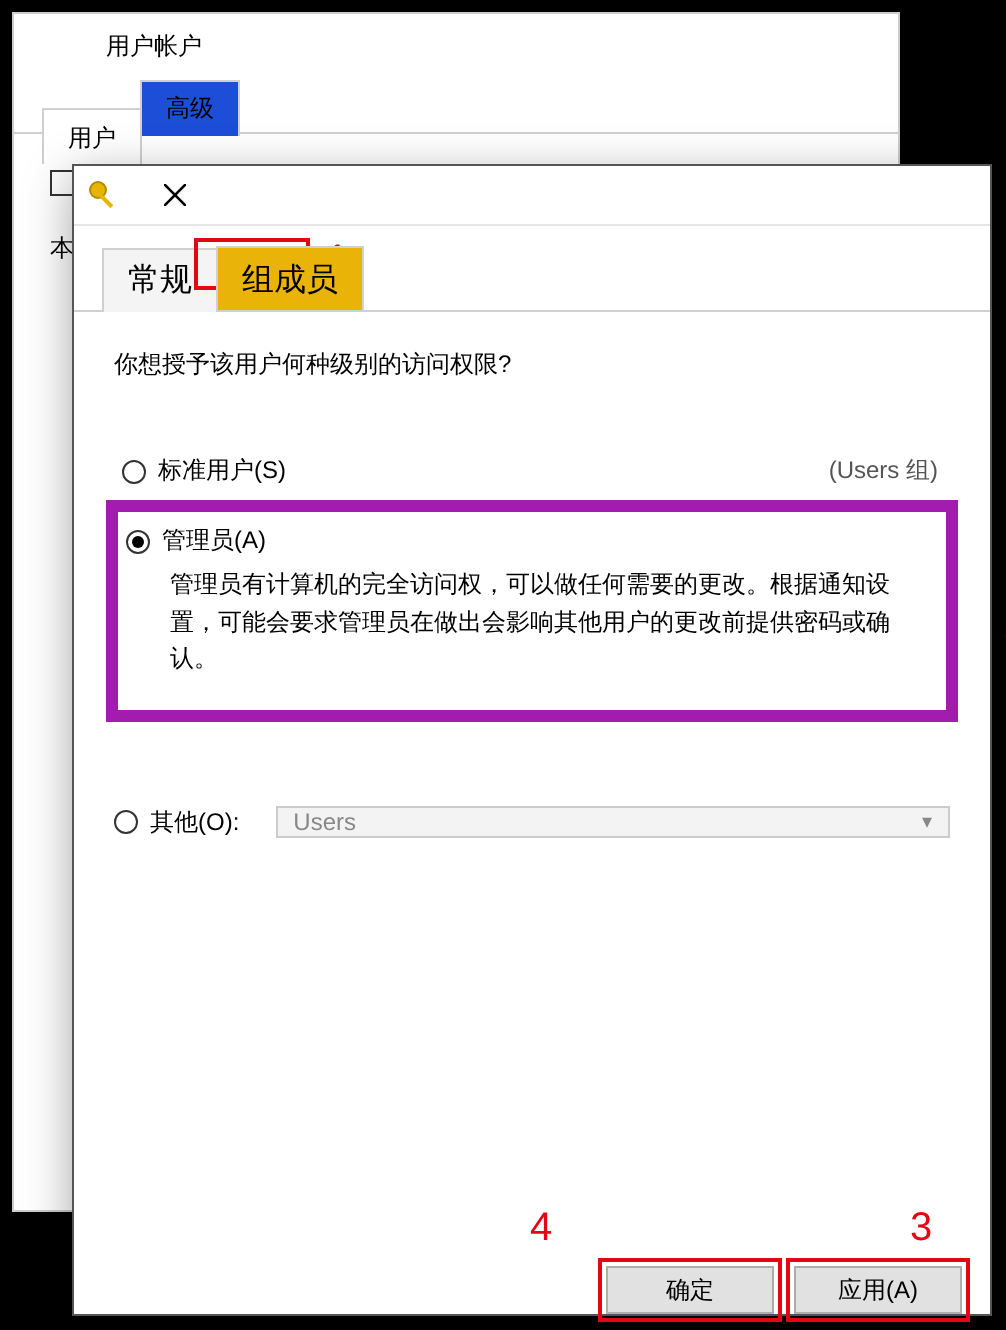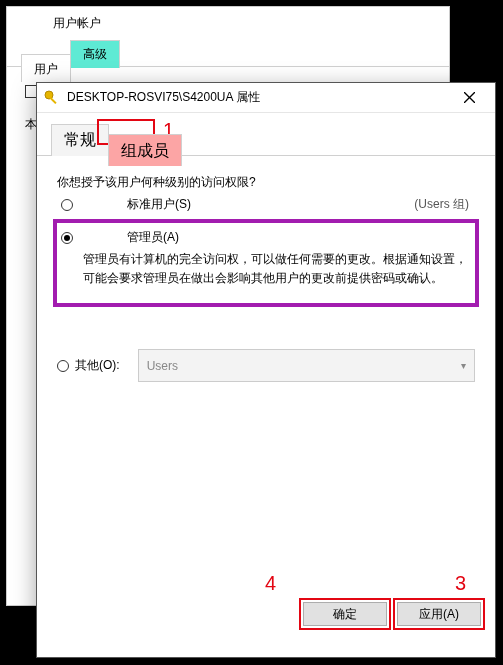--- a/index.html
+++ b/index.html
@@ -3,59 +3,59 @@
 <meta charset="utf-8">
 <style>
   * { box-sizing: border-box; font-family: "Microsoft YaHei", "Segoe UI", Tahoma, sans-serif; }
   body { margin: 0; background: #000; width: 503px; height: 665px; overflow: hidden; position: relative; }
 
   
   .back-window { position: absolute; left: 6px; top: 6px; width: 444px; height: 600px; background: #fff; border: 1px solid #ccc; }
   .back-title { font-size: 12px; padding: 8px 10px 6px 10px; color: #000; margin-left: 36px; }
   .back-tabs { display: flex; border-bottom: 1px solid #d0d0d0; padding-left: 14px; }
   .back-tab { font-size: 12px; padding: 6px 12px 4px 12px; border: 1px solid #d0d0d0; border-bottom: none; background: #fff; position: relative; top: 16px; margin-right: -1px; }
-  .back-tab.inactive { background: #5eead4; top: 2px; padding-top: 5px; }
+  .back-tab.inactive { background: #1d4ed8; top: 2px; padding-top: 5px; }
   .back-body { padding: 18px 18px; font-size: 12px; color: #000; }
   .back-checkbox-row { display: flex; align-items: center; gap: 6px; }
   .back-checkbox { width: 13px; height: 13px; border: 1px solid #333; background: #fff; }
   .back-row2 { margin-top: 18px; }
 
   
   .front-dialog { position: absolute; left: 36px; top: 82px; width: 460px; height: 576px; background: #fff; border: 1px solid #555; box-shadow: 0 6px 22px rgba(0,0,0,0.35); display: flex; flex-direction: column; }
   .dlg-titlebar { display: flex; align-items: center; height: 30px; padding: 0 6px 0 6px; border-bottom: 1px solid #e6e6e6; }
   .key-icon { width: 18px; height: 18px; margin-right: 6px; display:flex; align-items:center; justify-content:center;}
   .dlg-title { font-size: 12px; flex: 1; }
   .close-btn { width: 40px; height: 28px; display: flex; align-items: center; justify-content: center; cursor: default; }
   .close-btn svg { width: 11px; height: 11px; }
 
   .dlg-tabs { display: flex; padding-left: 14px; border-bottom: 1px solid #d0d0d0; margin-top: 10px; }
   .dlg-tab { font-size: 16px; padding: 5px 12px 4px 12px; border: 1px solid #d0d0d0; border-bottom: none; background: #f4f4f4; position: relative; top: 1px; margin-right: -1px; }
-  .dlg-tab.active { background: #fca5a5; top: 11px; padding-top: 6px; z-index: 2; }
+  .dlg-tab.active { background: #eab308; top: 0px; padding-top: 6px; z-index: 2; }
 
   .dlg-body { flex: 1; padding: 18px 20px 0 20px; font-size: 12px; color: #000; position: relative; }
-  .prompt { margin-bottom: 1px; }
+  .prompt { margin-bottom: 32px; }
 
   .option { padding: 4px 0 2px 4px; }
-  .option-head { display: flex; align-items: center; gap: 48px; }
+  .option-head { display: flex; align-items: center; }
   .radio { width: 12px; height: 12px; border: 1px solid #333; border-radius: 50%; margin-right: 6px; display: inline-flex; align-items: center; justify-content: center; flex-shrink:0;}
   .radio .dot { width: 6px; height: 6px; background: #000; border-radius: 50%; }
   .opt-label { flex: 1; }
   .opt-group { color: #555; margin-left: auto; padding-right: 6px; }
   .opt-desc { margin: 4px 4px 8px 22px; color: #000; line-height: 1.55; }
 
-  .option.admin { border: 4px solid #a21caf; padding: 6px 4px 8px 4px; margin: 4px -4px 8px -4px; }
+  .option.admin { border: 6px solid #a21caf; padding: 6px 4px 8px 4px; margin: 4px -4px 8px -4px; }
 
   .other-row { display: flex; align-items: center; margin-top: 42px; }
   .other-row .radio { margin-right: 6px; }
   .other-label { margin-right: 18px; color:#000;}
-  .dropdown { flex: 1; height: 33px; border: 1px solid #ccc; background: #f3f3f3; color: #888; display: flex; align-items: center; padding: 0 8px; justify-content: space-between; }
+  .dropdown { flex: 1; height: 16px; border: 1px solid #ccc; background: #f3f3f3; color: #888; display: flex; align-items: center; padding: 0 8px; justify-content: space-between; }
   .dropdown-chev { color:#888; font-size:10px;}
 
   
-  .btn-row { display: flex; justify-content: flex-end; gap: 10px; padding: 12px 14px 31px 0; }
+  .btn-row { display: flex; justify-content: flex-end; gap: 10px; padding: 12px 14px 0 0; }
   .btn { width: 84px; height: 24px; border: 1px solid #adadad; background: #e1e1e1; font-size: 12px; display: flex; align-items: center; justify-content: center; }
   .btn.boxed { outline: 2px solid #e30613; outline-offset: 2px; }
 
   
   .hl-tab { position: absolute; border: 2px solid #e30613; pointer-events: none; }
   .ann { position: absolute; color: #e30613; font-size: 20px; font-weight: 400; }
 
   
 </style>
 </head>
@@ -76,21 +76,20 @@
 </div>
 
 <div class="front-dialog">
   <div class="dlg-titlebar">
     <span class="key-icon">
       <svg viewBox="0 0 18 18">
           <circle cx="6" cy="6" r="4" fill="#e6b500" stroke="#b58a00"></circle>
           <rect x="8" y="8" width="8" height="2" fill="#e6b500" transform="rotate(45 8 8)"></rect>
         </svg>
     </span>
-    <span class="dlg-title">DESKTOP-ROSVI75\S4200UA 属性</span>
     <span class="close-btn">
       <svg viewBox="0 0 10 10">
           <line x1="0" y1="0" x2="10" y2="10" stroke="#000" stroke-width="1.2"></line>
           <line x1="10" y1="0" x2="0" y2="10" stroke="#000" stroke-width="1.2"></line>
         </svg>
     </span>
   </div>
 
   <div style="position:relative;">
     <div class="dlg-tabs">

